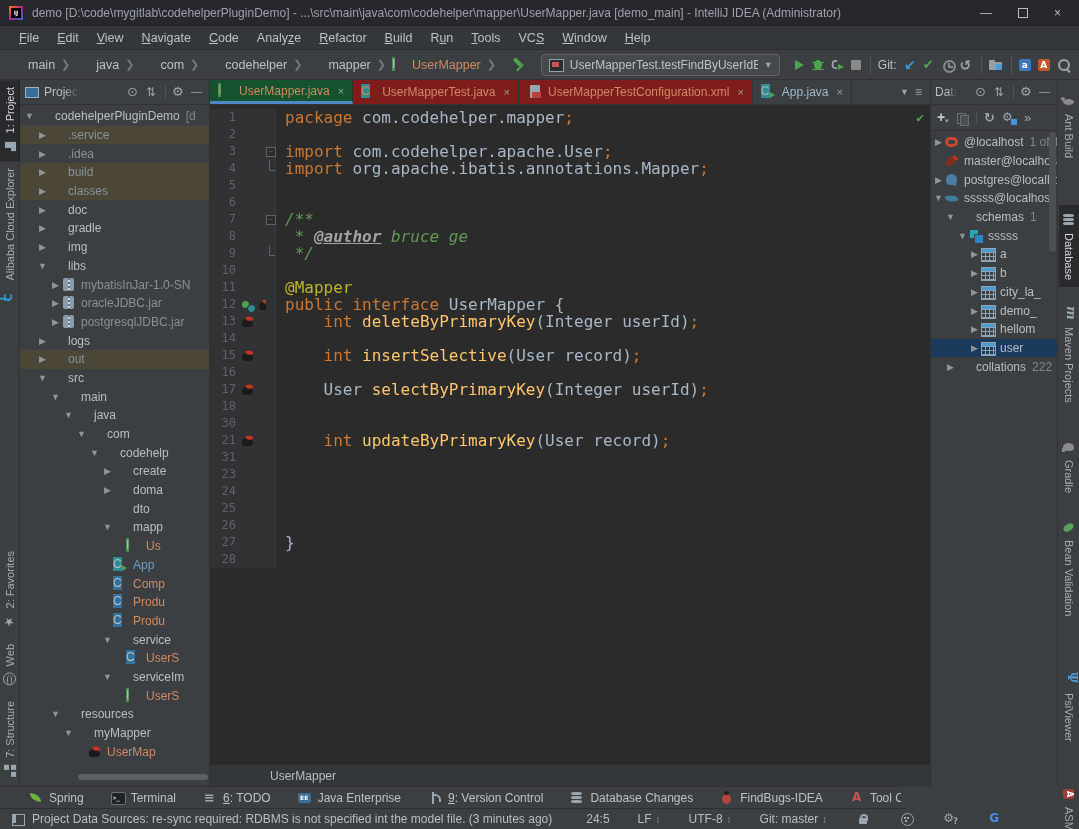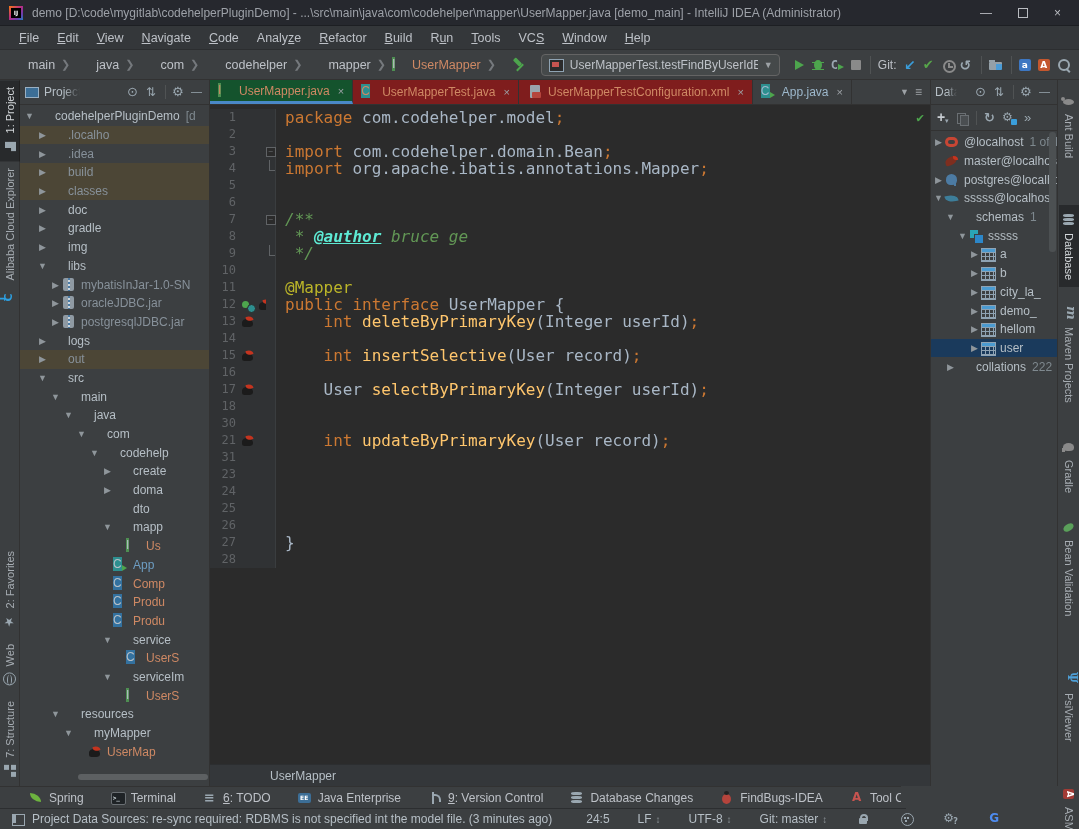--- a/index.html
+++ b/index.html
@@ -94,21 +94,21 @@
   .fslot{width:10px;flex:none;background:#303234;height:17px;border-right:1px solid #3a3d3f;position:relative}
   .f-box::before{content:"−";position:absolute;left:0px;top:4px;width:8px;height:8px;border:1px solid #606366;color:#606366;
     font-size:8px;line-height:7px;text-align:center;background:#2b2b2b}
   .f-end::before{content:"";position:absolute;left:3px;top:0;width:5px;height:10px;border-left:1px solid #606366;border-bottom:1px solid #606366}
   .ltext{white-space:pre;padding-left:9px}
   .tok-kw{color:#cc7832}
   .tok-pl{color:#a9b7c6}
   .tok-meth{color:#ffc66d}
   .tok-ann{color:#bbb529}
   .tok-cmt{color:#629755;font-style:italic}
-  .tok-tag{color:#5eead4;font-style:italic;font-weight:bold;text-decoration:underline}
+  .tok-tag{color:#a3a3a3;font-style:italic;font-weight:bold;text-decoration:underline}
   .ok-check{position:absolute;right:6px;top:4px;color:#4da54d;font-size:13px}
   .crumb-bottom{height:22px;background:#34373a;border-top:1px solid #2c2e30;display:flex;align-items:center;
     padding-left:60px;color:#b6bfc6;font-size:12px}
 
   
   .bottombar{position:absolute;left:0;top:786px;width:901px;height:22px;background:#3c3f41;border-top:1px solid #323232;
     display:flex;align-items:center;gap:26px;padding-left:28px;font-size:12px;color:#bdc1c7;white-space:nowrap;overflow:hidden}
   .bitem{display:flex;align-items:center;gap:5px}
   .statusbar{position:absolute;left:0;top:808px;width:906px;height:21px;background:#3c3f41;border-top:1px solid #2c2e30;
     display:flex;align-items:center;gap:6px;padding:0 10px;font-size:12px;color:#b6bfc6;white-space:nowrap}
@@ -395,21 +395,21 @@
       <div class="tree" id="ptree">
           <div class="trow" style="padding-left: 4px;">
             <span class="arrow">▼</span>
             <span class="ico i-proj"></span>
             <span class="tlabel">codehelperPluginDemo</span>
             <span class="textra">[d</span>
           </div>
           <div class="trow hl" style="padding-left: 17px;">
             <span class="arrow">▶</span>
             <span class="ico i-folder-orange"></span>
-            <span class="tlabel c-dim">.localho</span>
+            <span class="tlabel c-dim">.service</span>
           </div>
           <div class="trow" style="padding-left: 17px;">
             <span class="arrow">▶</span>
             <span class="ico i-folder-dim"></span>
             <span class="tlabel c-dim">.idea</span>
           </div>
           <div class="trow hl" style="padding-left: 17px;">
             <span class="arrow">▶</span>
             <span class="ico i-folder-orange"></span>
             <span class="tlabel c-dim">build</span>
@@ -599,33 +599,33 @@
             <span class="tc-caret">▼</span>
             <span class="tc-list">≡</span>
           </div>
         </div>
       <div class="code" id="code">
         <span class="ok-check">✔</span>
       <div class="cline">
             <span class="lnum">1</span>
             <span class="gslot"></span>
             <span class="fslot"></span>
-            <span class="ltext"><span class="tok-kw">package</span><span class="tok-pl"> com.codehelper.model</span><span class="tok-kw">;</span></span>
+            <span class="ltext"><span class="tok-kw">package</span><span class="tok-pl"> com.codehelper.mapper</span><span class="tok-kw">;</span></span>
           </div>
           <div class="cline">
             <span class="lnum">2</span>
             <span class="gslot"></span>
             <span class="fslot"></span>
             <span class="ltext"></span>
           </div>
           <div class="cline">
             <span class="lnum">3</span>
             <span class="gslot"></span>
             <span class="fslot f-box"></span>
-            <span class="ltext"><span class="tok-kw">import</span><span class="tok-pl"> com.codehelper.domain.Bean</span><span class="tok-kw">;</span></span>
+            <span class="ltext"><span class="tok-kw">import</span><span class="tok-pl"> com.codehelper.apache.User</span><span class="tok-kw">;</span></span>
           </div>
           <div class="cline">
             <span class="lnum">4</span>
             <span class="gslot"></span>
             <span class="fslot f-end"></span>
             <span class="ltext"><span class="tok-kw">import</span><span class="tok-pl"> org.apache.ibatis.annotations.Mapper</span><span class="tok-kw">;</span></span>
           </div>
           <div class="cline">
             <span class="lnum">5</span>
             <span class="gslot"></span>

